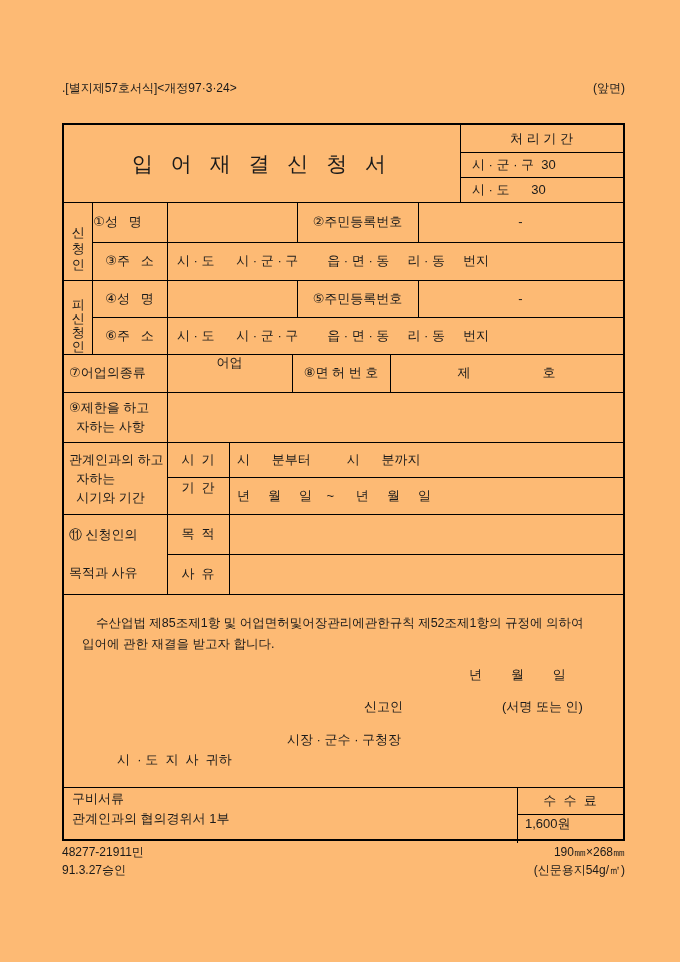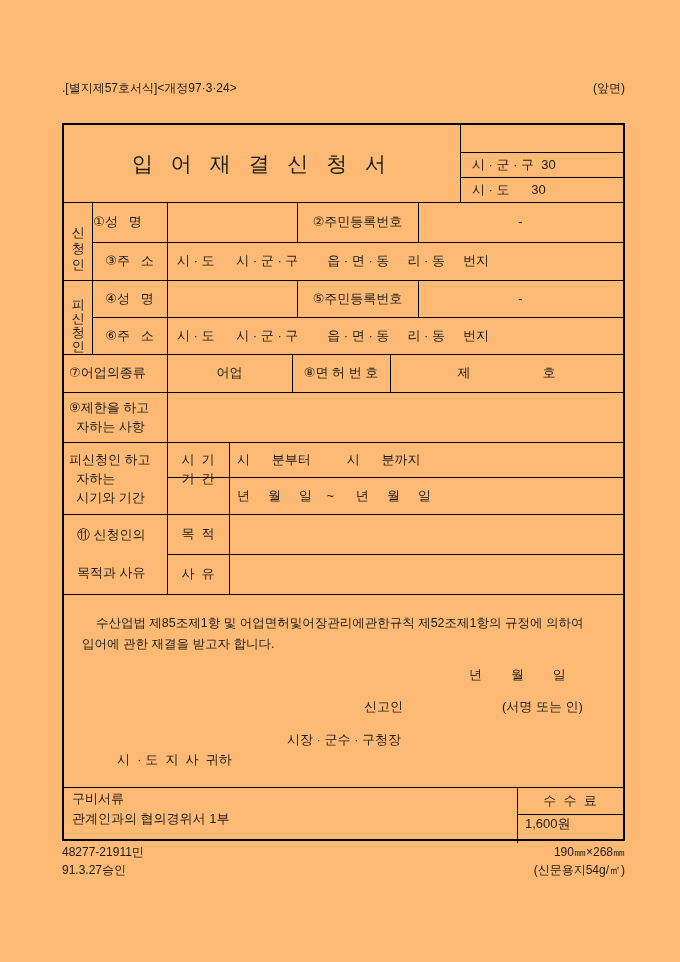--- a/index.html
+++ b/index.html
@@ -68,57 +68,58 @@
     <div class="vl" style="left:233px;top:77px;height:40px"></div>
     <div class="vl" style="left:354px;top:77px;height:40px"></div>
     <div class="vl" style="left:233px;top:155px;height:37px"></div>
     <div class="vl" style="left:354px;top:155px;height:37px"></div>
     <div class="vl" style="left:228px;top:229px;height:38px"></div>
     <div class="vl" style="left:326px;top:229px;height:38px"></div>
     <div class="vl" style="left:165px;top:317px;height:152px"></div>
     <div class="vl" style="left:453px;top:662px;height:56px"></div>
 
     <div class="cell center title-cell" style="left:0;top:0;width:396px;height:77px">입 어 재 결 신 청 서</div>
+    <div class="cell center s12" style="left:396px;top:0;right:0;height:27px">처 리 기 간</div>
     <div class="cell s12" style="left:396px;top:27px;right:0;height:25px;padding-left:12px">시 · 군 · 구  30</div>
     <div class="cell s12" style="left:396px;top:52px;right:0;height:25px;padding-left:12px">시 · 도      30</div>
 
     <div class="cell vert s12" style="left:0;top:77px;width:28px;height:78px">신청인</div>
     <div class="cell center" style="left:16px;top:77px;width:75px;height:40px">①성   명</div>
     <div class="cell" style="left:103px;top:77px;width:130px;height:40px"></div>
     <div class="cell center s12" style="left:233px;top:77px;width:121px;height:40px">②주민등록번호</div>
     <div class="cell center" style="left:354px;top:77px;right:0;height:40px">-</div>
     <div class="cell center" style="left:28px;top:117px;width:75px;height:38px">③주   소</div>
     <div class="cell" style="left:103px;top:117px;right:0;height:38px;padding-left:10px">시 · 도      시 · 군 · 구        읍 · 면 · 동     리 · 동     번지</div>
 
     <div class="cell vert s12" style="left:0;top:155px;width:28px;height:74px;letter-spacing:1px">피신청인</div>
     <div class="cell center" style="left:28px;top:155px;width:75px;height:37px">④성   명</div>
     <div class="cell" style="left:103px;top:155px;width:130px;height:37px"></div>
     <div class="cell center s12" style="left:233px;top:155px;width:121px;height:37px">⑤주민등록번호</div>
     <div class="cell center" style="left:354px;top:155px;right:0;height:37px">-</div>
     <div class="cell center" style="left:28px;top:192px;width:75px;height:37px">⑥주   소</div>
     <div class="cell" style="left:103px;top:192px;right:0;height:37px;padding-left:10px">시 · 도      시 · 군 · 구        읍 · 면 · 동     리 · 동     번지</div>
 
     <div class="cell" style="left:0;top:229px;width:103px;height:38px;padding-left:5px">⑦어업의종류</div>
-    <div class="cell center" style="left:103px;top:229px;width:125px;height:38px">어업</div>
+    <div class="cell center" style="left:103px;top:219px;width:125px;height:38px">어업</div>
     <div class="cell center" style="left:326px;top:229px;right:0;height:38px">제                    호</div>
     <div class="cell center s12" style="left:228px;top:229px;width:98px;height:38px">⑧면 허 번 호</div>
 
     <div class="cell ml" style="left:0;top:267px;width:103px;height:50px;padding-left:5px">⑨제한을 하고
   자하는 사항</div>
     <div class="cell" style="left:103px;top:267px;right:0;height:50px"></div>
 
-    <div class="cell ml" style="left:0;top:317px;width:103px;height:72px;padding-left:5px">피신청인 하고
+    <div class="cell ml" style="left:0;top:317px;width:103px;height:72px;padding-left:5px">관계인과의 하고
   자하는
   시기와 기간</div>
     <div class="cell center" style="left:103px;top:317px;width:62px;height:35px">시  기</div>
     <div class="cell" style="left:165px;top:317px;right:0;height:35px;padding-left:8px">시      분부터          시      분까지</div>
-    <div class="cell center" style="left:103px;top:335px;width:62px;height:37px">기  간</div>
+    <div class="cell center" style="left:103px;top:344px;width:62px;height:37px">기  간</div>
     <div class="cell" style="left:165px;top:352px;right:0;height:37px;padding-left:8px">년     월     일    ~      년     월     일</div>
 
-    <div class="cell" style="left:0;top:389px;width:103px;height:80px;padding-left:13px;line-height:38px">⑪ 신청인의
+    <div class="cell" style="left:0;top:389px;width:103px;height:80px;padding-left:5px;line-height:38px">⑪ 신청인의
 목적과 사유</div>
     <div class="cell center" style="left:103px;top:389px;width:62px;height:40px">목  적</div>
     <div class="cell" style="left:165px;top:389px;right:0;height:40px"></div>
     <div class="cell center" style="left:103px;top:429px;width:62px;height:40px">사  유</div>
     <div class="cell" style="left:165px;top:429px;right:0;height:40px"></div>
 
     <div class="txt body-para" style="left:18px;top:488px;right:14px">    수산업법 제85조제1항 및 어업면허및어장관리에관한규칙 제52조제1항의 규정에 의하여
 입어에 관한 재결을 받고자 합니다.</div>
     <div class="txt" style="left:405px;top:542px">년        월        일</div>
     <div class="txt" style="left:300px;top:574px">신고인</div>

